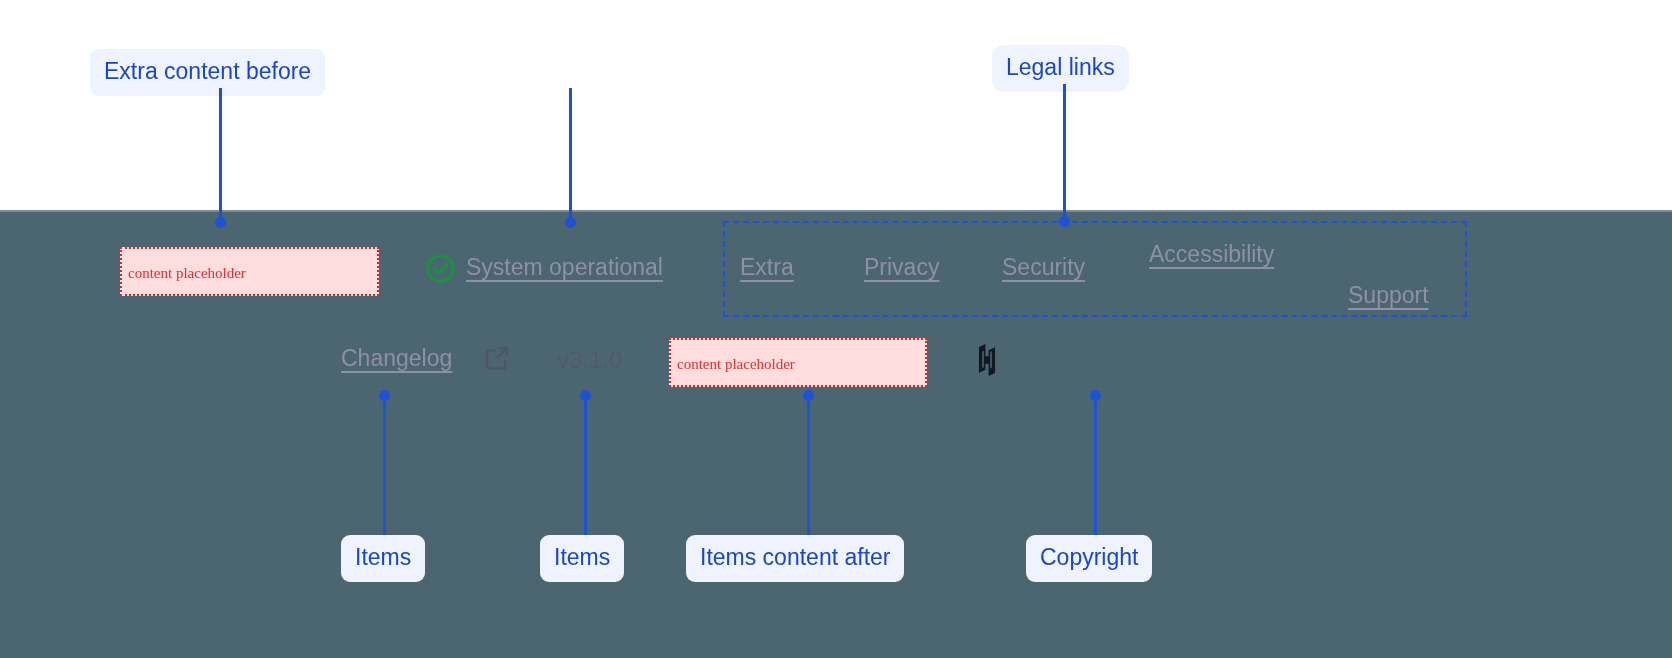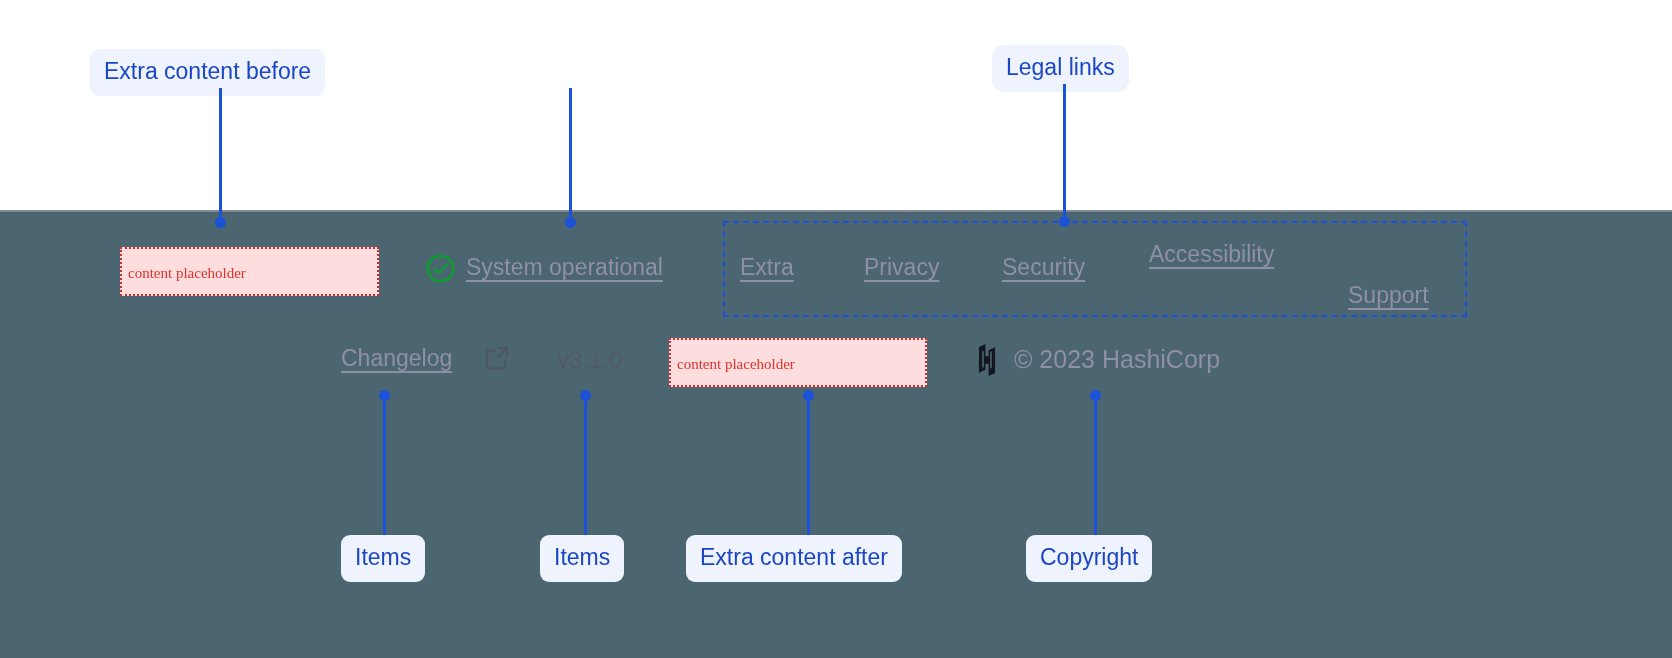--- a/index.html
+++ b/index.html
@@ -169,31 +169,30 @@
   <div class="placeholder" style="left:669px; top:338px; width:258px;">content placeholder</div>
 
   <span class="inline-icon" style="left:972px; top:344px;">
     <svg class="icon-svg" width="30" height="32" viewBox="0 0 32 34" fill="#111820">
       <path d="M7.4 3.2 L14.3 0 V13.0 H17.7 V6.6 L24.6 3.4 V30.8 L17.7 34 V21.0 H14.3 V27.4 L7.4 30.6 Z
                M10.9 8.0 V25.6 L12.6 24.8 V7.2 Z
                M19.4 8.4 V26.0 L21.1 25.2 V7.6 Z"></path>
     </svg>
   </span>
 
-  <div class="f-text" style="left:1014px; top:347px;">© 2023 HashiCorp</div>
 
   <div class="leader-dot" style="left:379px; top:390px;"></div>
   <div class="leader" style="left:383px; top:396px; height:139px;"></div>
   <div class="callout" style="left:341px; top:535px;">Items</div>
 
   <div class="leader-dot" style="left:580px; top:390px;"></div>
   <div class="leader" style="left:584px; top:396px; height:139px;"></div>
   <div class="callout" style="left:540px; top:535px;">Items</div>
 
   <div class="leader-dot" style="left:803px; top:390px;"></div>
   <div class="leader" style="left:807px; top:396px; height:139px;"></div>
-  <div class="callout" style="left:686px; top:535px;">Extra content after</div>
+  <div class="callout" style="left:686px; top:535px;">Items content after</div>
 
   <div class="leader-dot" style="left:1090px; top:390px;"></div>
   <div class="leader" style="left:1094px; top:396px; height:139px;"></div>
   <div class="callout" style="left:1026px; top:535px;">Copyright</div>
 
 </div>
 
 </body></html>

